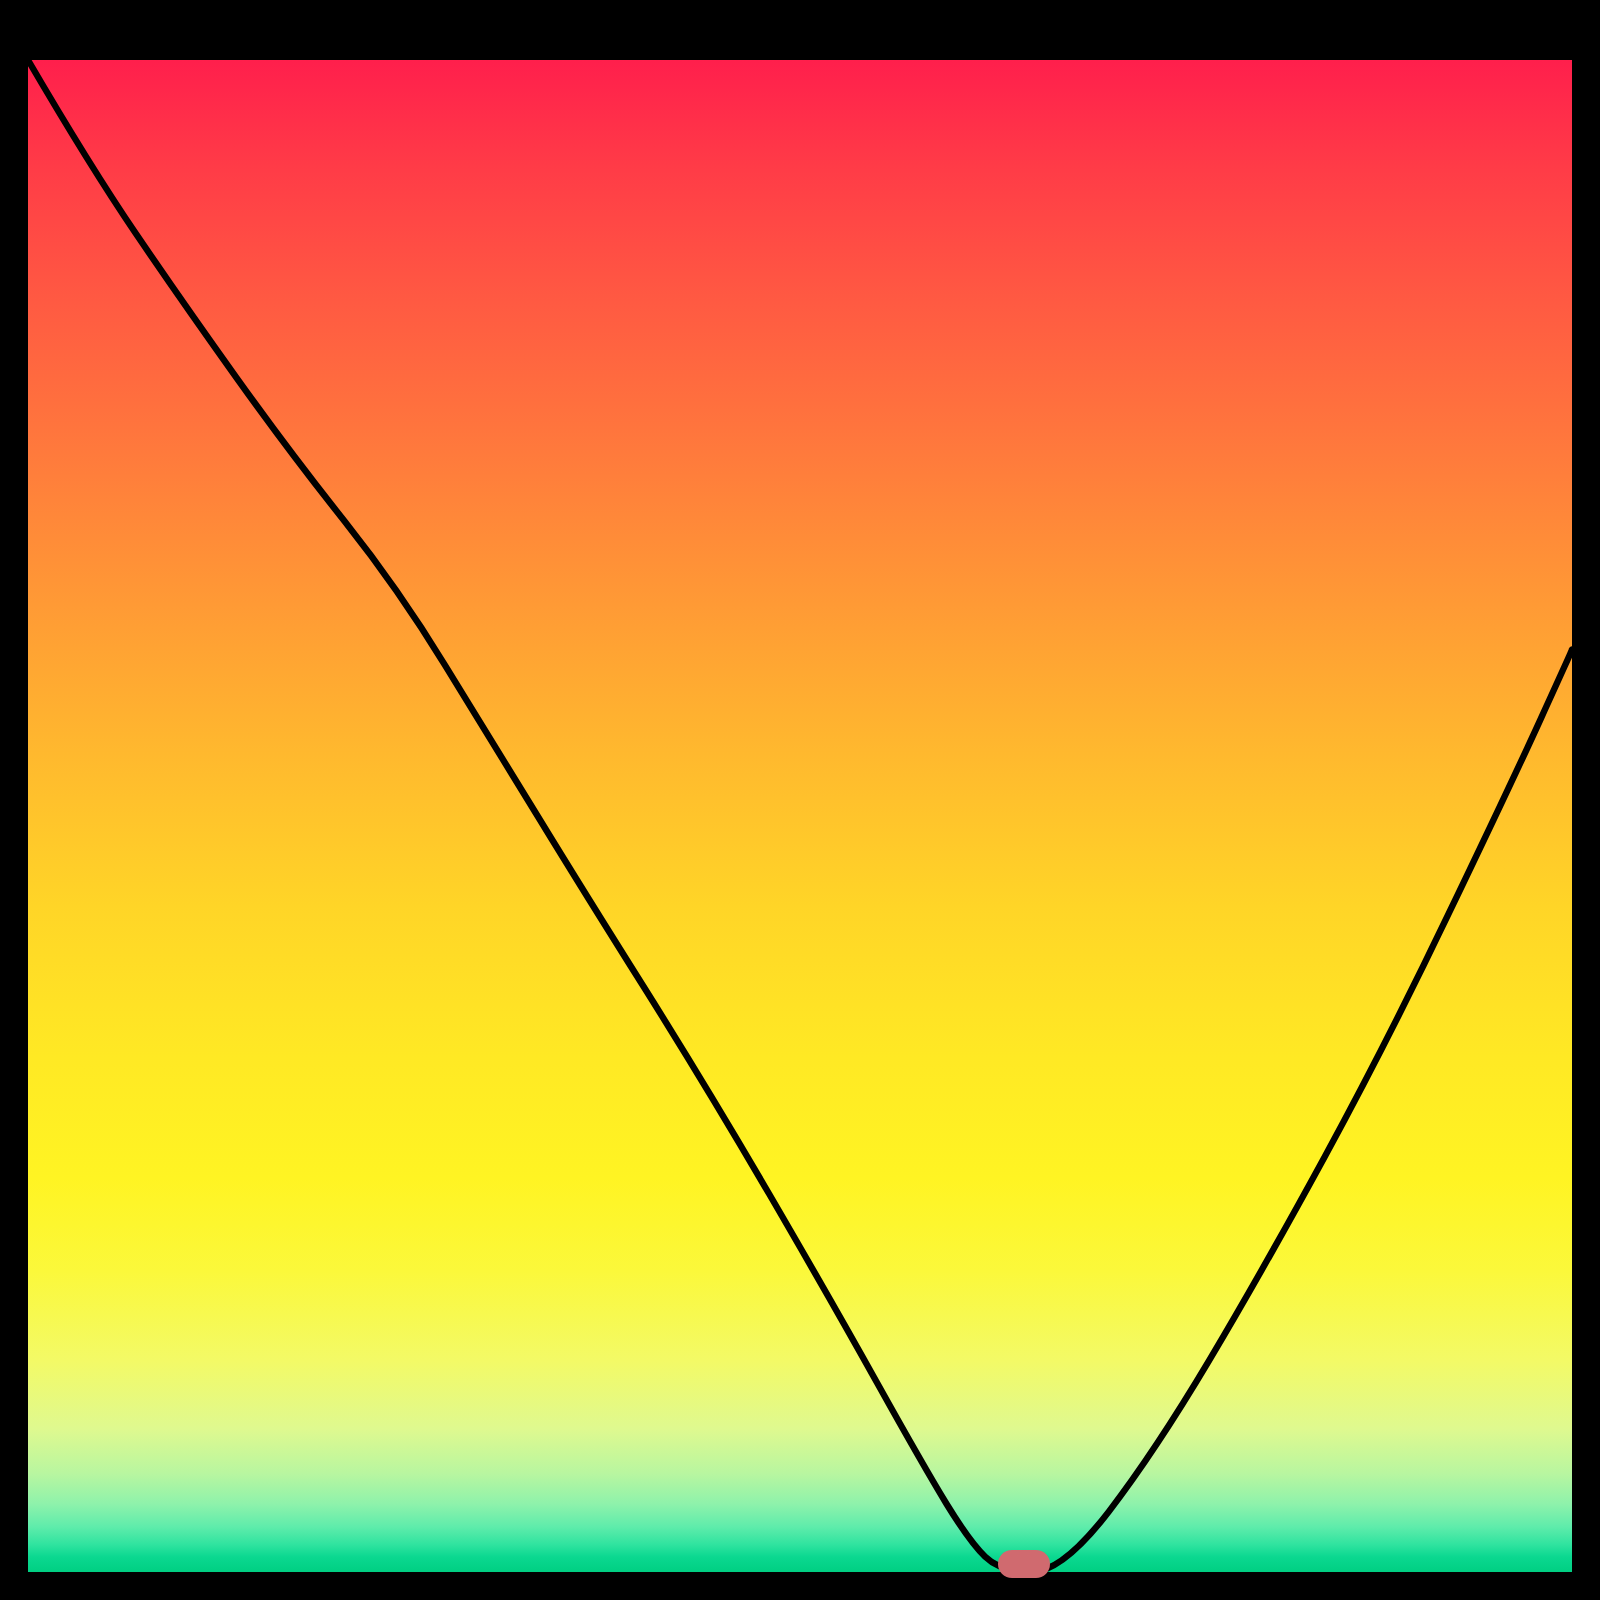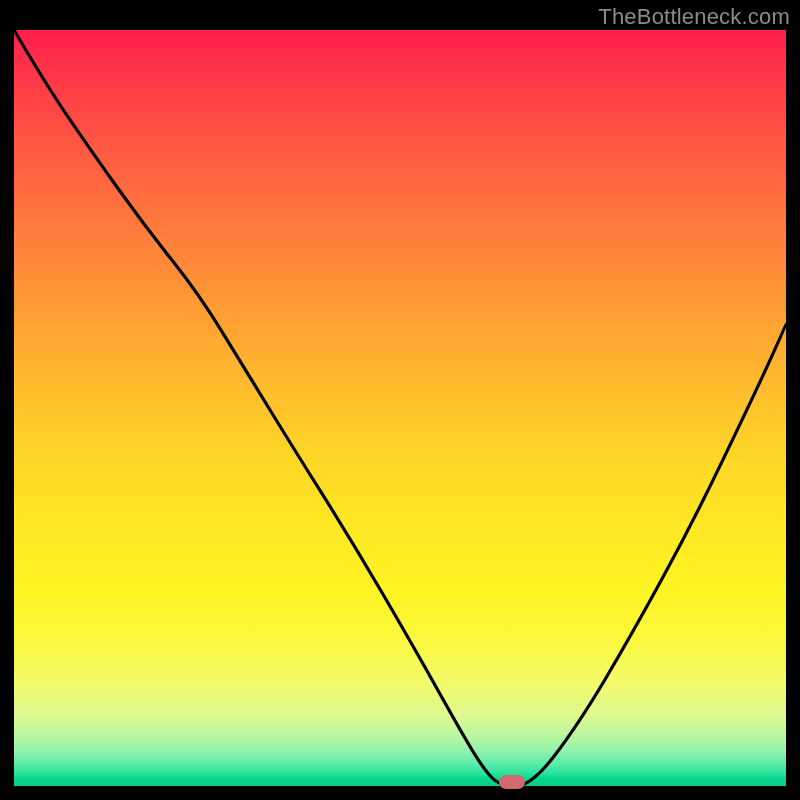--- a/index.html
+++ b/index.html
@@ -77,21 +77,20 @@
     height: 14px;
     border-radius: 7px;
     background: #d06a6f;
     transform: translate(-50%, -50%);
   }
 </style>
 </head>
 <body>
 
 <div class="frame">
-  <div class="watermark">TheBottleneck.com</div>
 
   <div class="plot">
     <div class="gradient"></div>
 
     <svg class="curve" viewBox="0 0 772 756" preserveAspectRatio="none">
       <path id="curve-path" fill="none" stroke="#000" stroke-width="3.2" stroke-linecap="round" stroke-linejoin="round" d="M 0.0 0.0 Q 30.9 52.9 54.0 86.9 Q 77.2 121.0 104.2 158.8 Q 131.2 196.6 158.3 230.6 Q 185.3 264.6 208.4 302.4 Q 231.6 340.2 254.8 378.0 Q 277.9 415.8 308.8 464.9 Q 339.7 514.1 370.6 567.0 Q 401.4 619.9 424.6 661.5 Q 447.8 703.1 459.3 722.0 Q 470.9 740.9 478.6 748.4 Q 486.4 756.0 501.8 756.0 Q 517.2 756.0 540.4 725.8 Q 563.6 695.5 590.6 650.2 Q 617.6 604.8 648.5 548.1 Q 679.4 491.4 710.2 427.1 Q 741.1 362.9 756.6 328.9 T 772.0 294.8"></path>
     </svg>
 
     <div id="marker" class="marker" style="left: 497.94px; top: 752.22px; background: rgb(208, 106, 111);"></div>
   </div>

